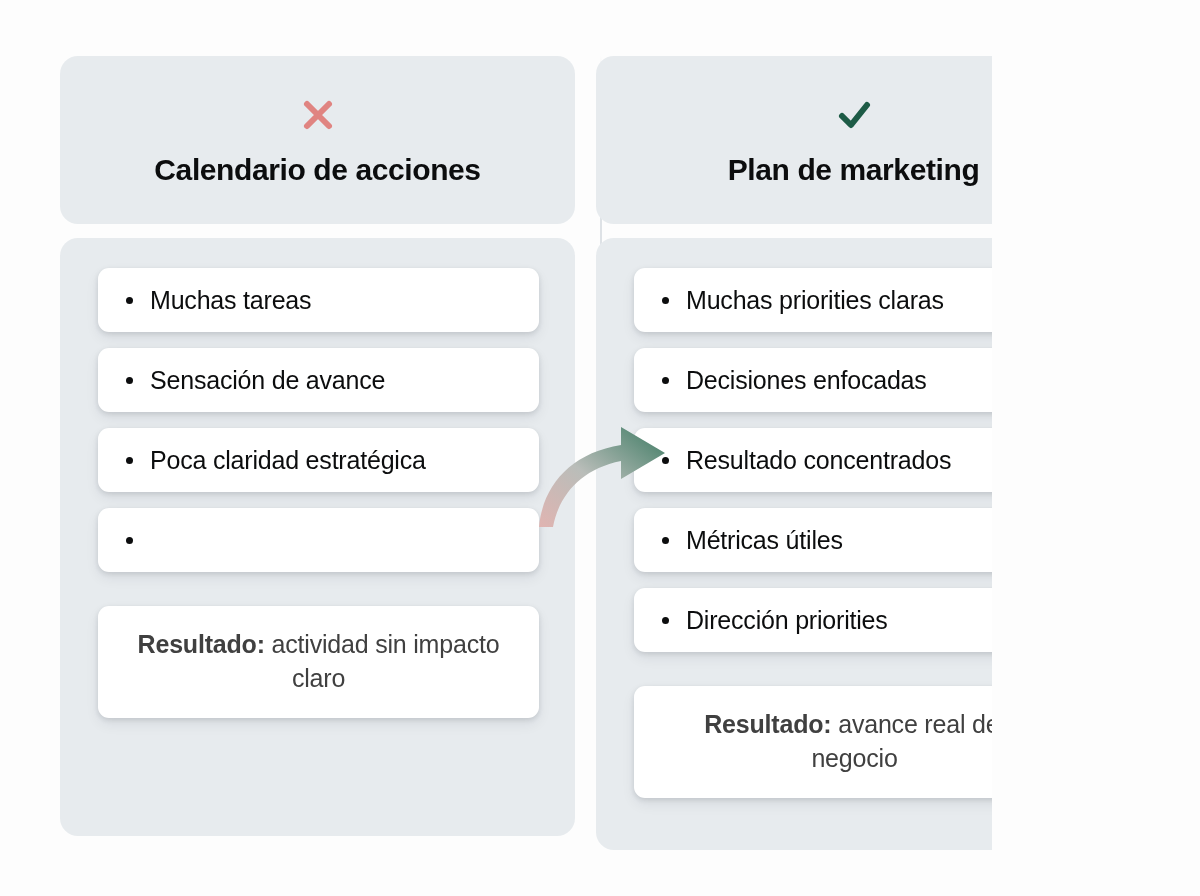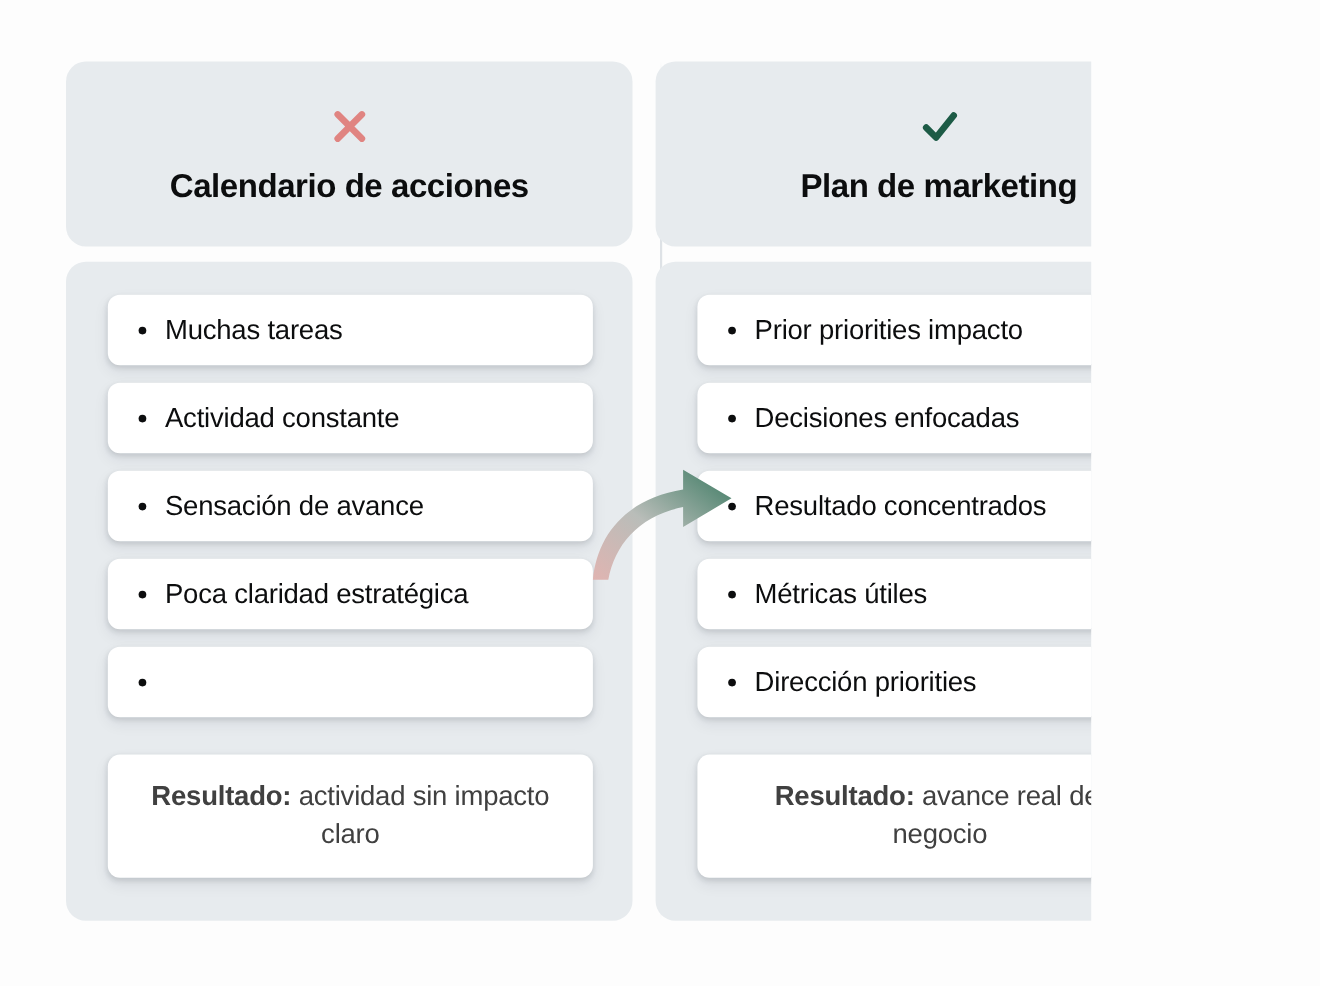--- a/index.html
+++ b/index.html
@@ -67,21 +67,21 @@
     color: #0c0d0e;
     letter-spacing: -0.4px;
     text-align: center;
   }
 
   
   .body-panel {
     margin-top: 14px;
     background: #e7ebee;
     border-radius: 18px;
-    padding: 30px 36px 39px 38px;
+    padding: 30px 36px 52px 38px;
     min-height: 598px;
   }
 
   
   .item-row {
     position: relative;
     display: flex;
     align-items: center;
     background: #ffffff;
     border-radius: 11px;
@@ -167,25 +167,20 @@
     </div>
 
     <div class="body-panel">
 
       <div class="item-row">
         <span class="accent-bar neg"></span>
         <span class="bullet"></span>
         <span class="item-text">Muchas tareas</span>
       </div>
 
-      <div class="item-row">
-        <span class="accent-bar neg"></span>
-        <span class="bullet"></span>
-        <span class="item-text">Actividad constante</span>
-      </div>
 
       <div class="item-row">
         <span class="accent-bar neg"></span>
         <span class="bullet"></span>
         <span class="item-text">Sensación de avance</span>
       </div>
 
       <div class="item-row">
         <span class="accent-bar neg"></span>
         <span class="bullet"></span>
@@ -215,21 +210,21 @@
         <path d="M10 23 L19 32 L35 12" stroke="#1d5b46" stroke-width="6" stroke-linecap="round" stroke-linejoin="round" fill="none"></path>
       </svg>
       <div class="panel-title">Plan de marketing</div>
     </div>
 
     <div class="body-panel">
 
       <div class="item-row">
         <span class="accent-bar pos"></span>
         <span class="bullet"></span>
-        <span class="item-text">Prior priorities impacto</span>
+        <span class="item-text">Muchas priorities claras</span>
       </div>
 
       <div class="item-row">
         <span class="accent-bar pos"></span>
         <span class="bullet"></span>
         <span class="item-text">Decisiones enfocadas</span>
       </div>
 
       <div class="item-row">
         <span class="accent-bar pos"></span>

